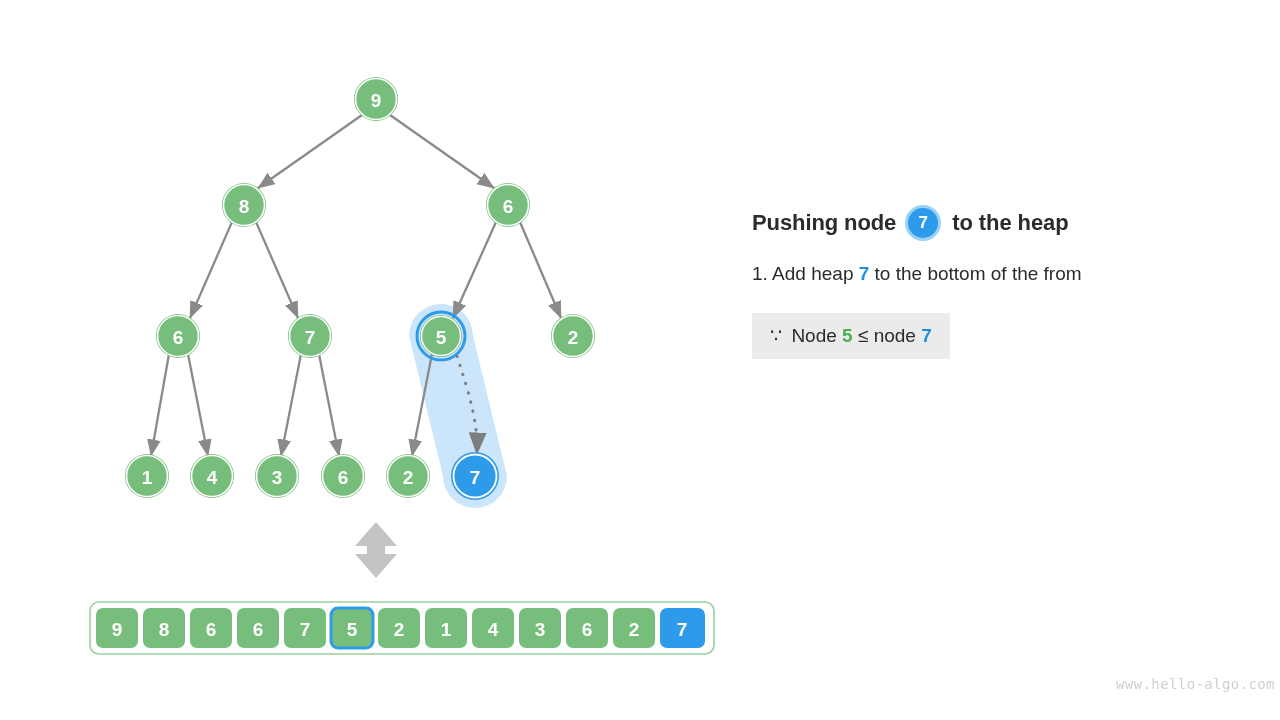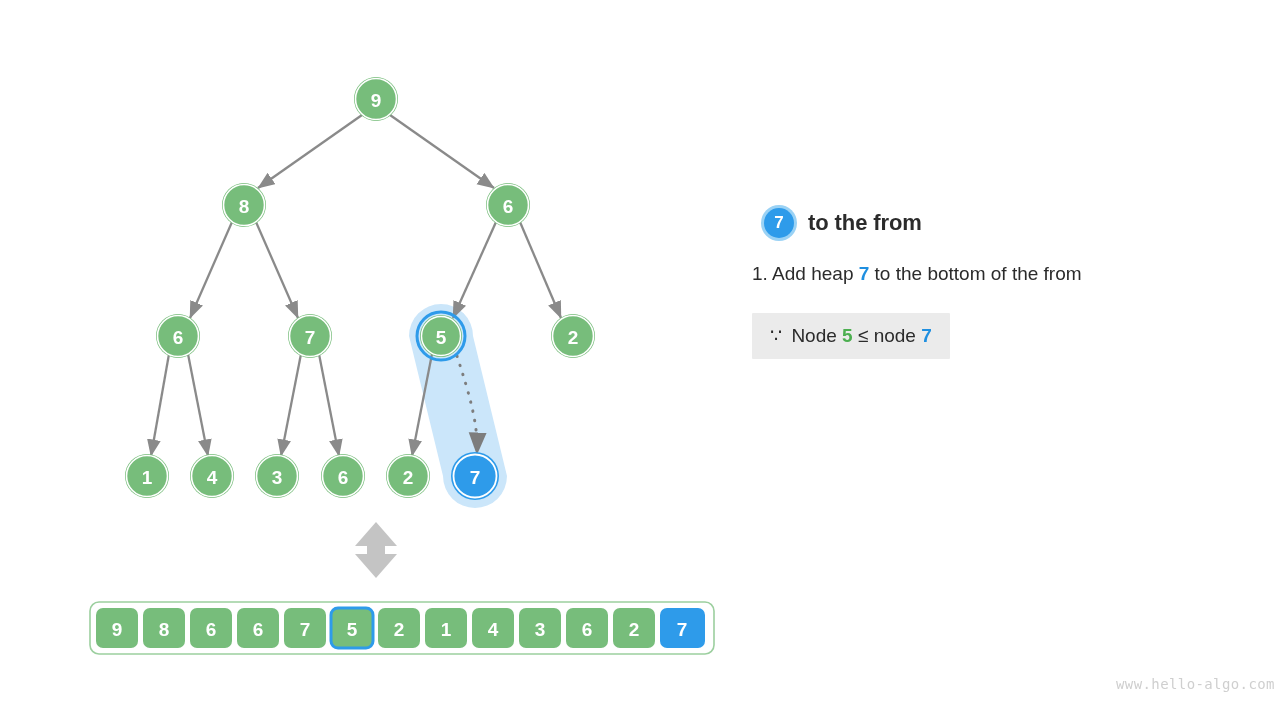--- a/index.html
+++ b/index.html
@@ -245,22 +245,23 @@
           <rect x="660" y="608" width="45" height="40" rx="7" ry="7" fill="#2e9bea"></rect>
           <text class="node-text" x="682" y="629">7</text>
         </g>
       </g>
     </g>
   </svg>
 
   <div id="panel">
 
     <div id="title-line">
+      <span>Pushing node</span>
       <span id="title-badge">7</span>
-      <span>to the from</span>
+      <span>to the heap</span>
     </div>
 
     <div class="step-line">
       <span>1.</span>
       <span>Add heap</span>
       <span class="blue">7</span>
       <span>to the bottom of the from</span>
     </div>
 
 

